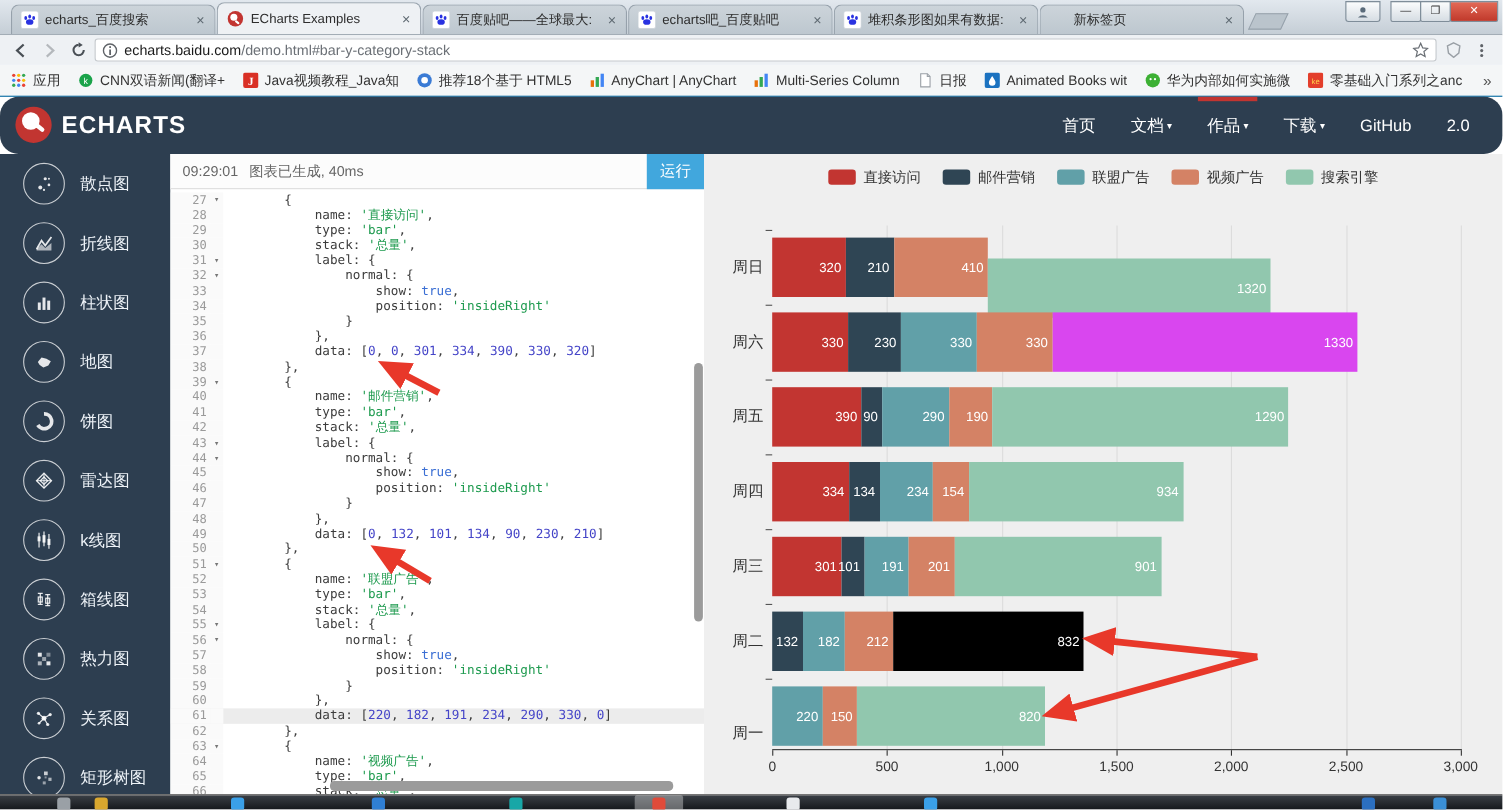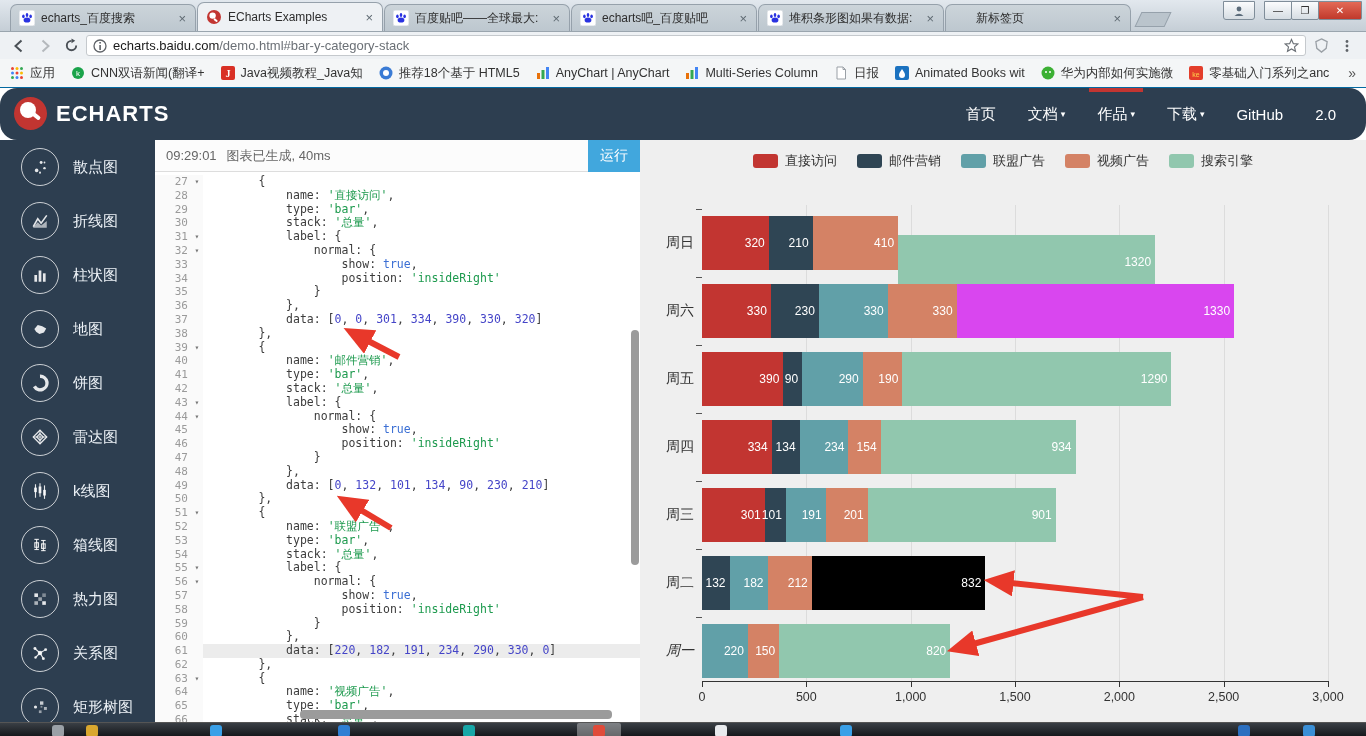--- a/index.html
+++ b/index.html
@@ -841,21 +841,21 @@
       <div class="bar-seg" style="left: 89.544px; top: 416px; width: 37.9773px; background: rgb(97, 160, 168);">
         <span class="seg-label">182</span>
       </div>
       <div class="bar-seg" style="left: 127.521px; top: 416px; width: 44.2373px; background: rgb(212, 130, 101);">
         <span class="seg-label">212</span>
       </div>
       <div class="bar-seg" style="left: 171.759px; top: 416px; width: 173.611px; background: #000000;">
         <span class="seg-label">832</span>
       </div>
       <div class="y-tick" style="top: 477px;"></div>
-      <div class="cat-label" style="top: 502px; font-style: italic;">周一</div>
+      <div class="cat-label" style="top: 518px;">周一</div>
       <div class="bar-seg" style="left: 62px; top: 484px; width: 45.9067px; background: rgb(97, 160, 168);">
         <span class="seg-label">220</span>
       </div>
       <div class="bar-seg" style="left: 107.907px; top: 484px; width: 31.3px; background: rgb(212, 130, 101);">
         <span class="seg-label">150</span>
       </div>
       <div class="bar-seg" style="left: 139.207px; top: 484px; width: 171.107px; background: rgb(145, 199, 174);">
         <span class="seg-label">820</span>
       </div>
     </div>

